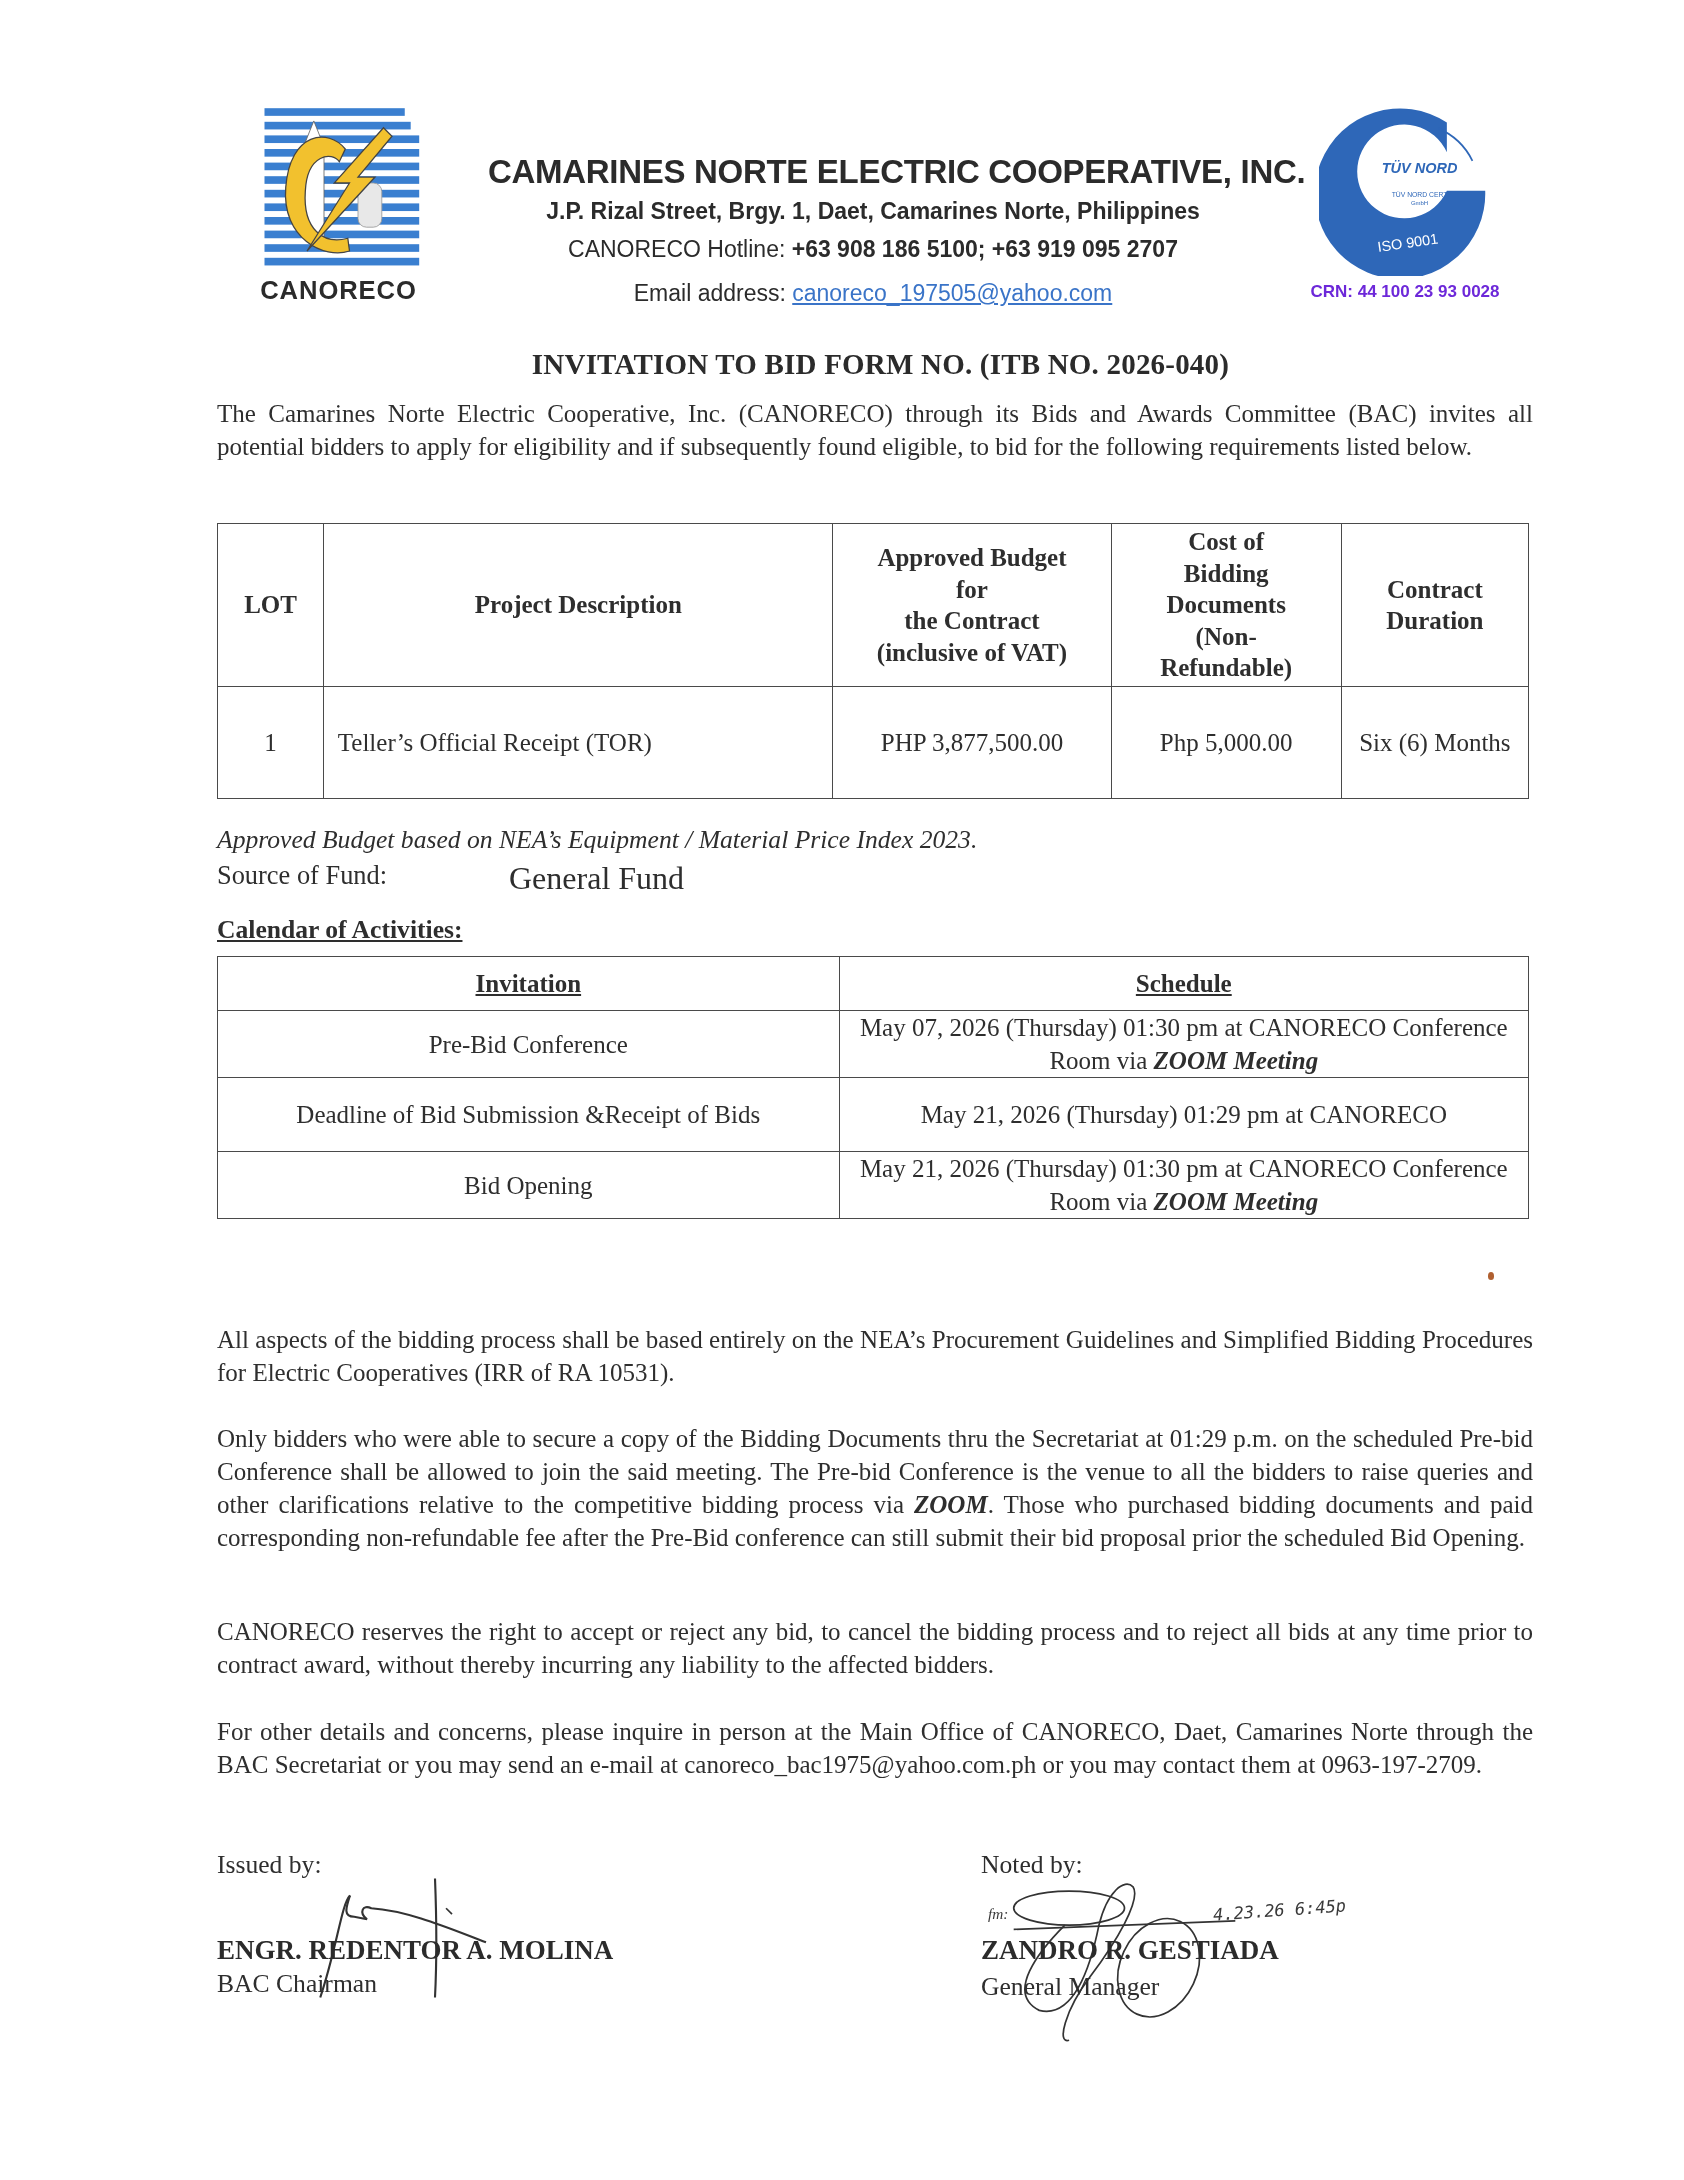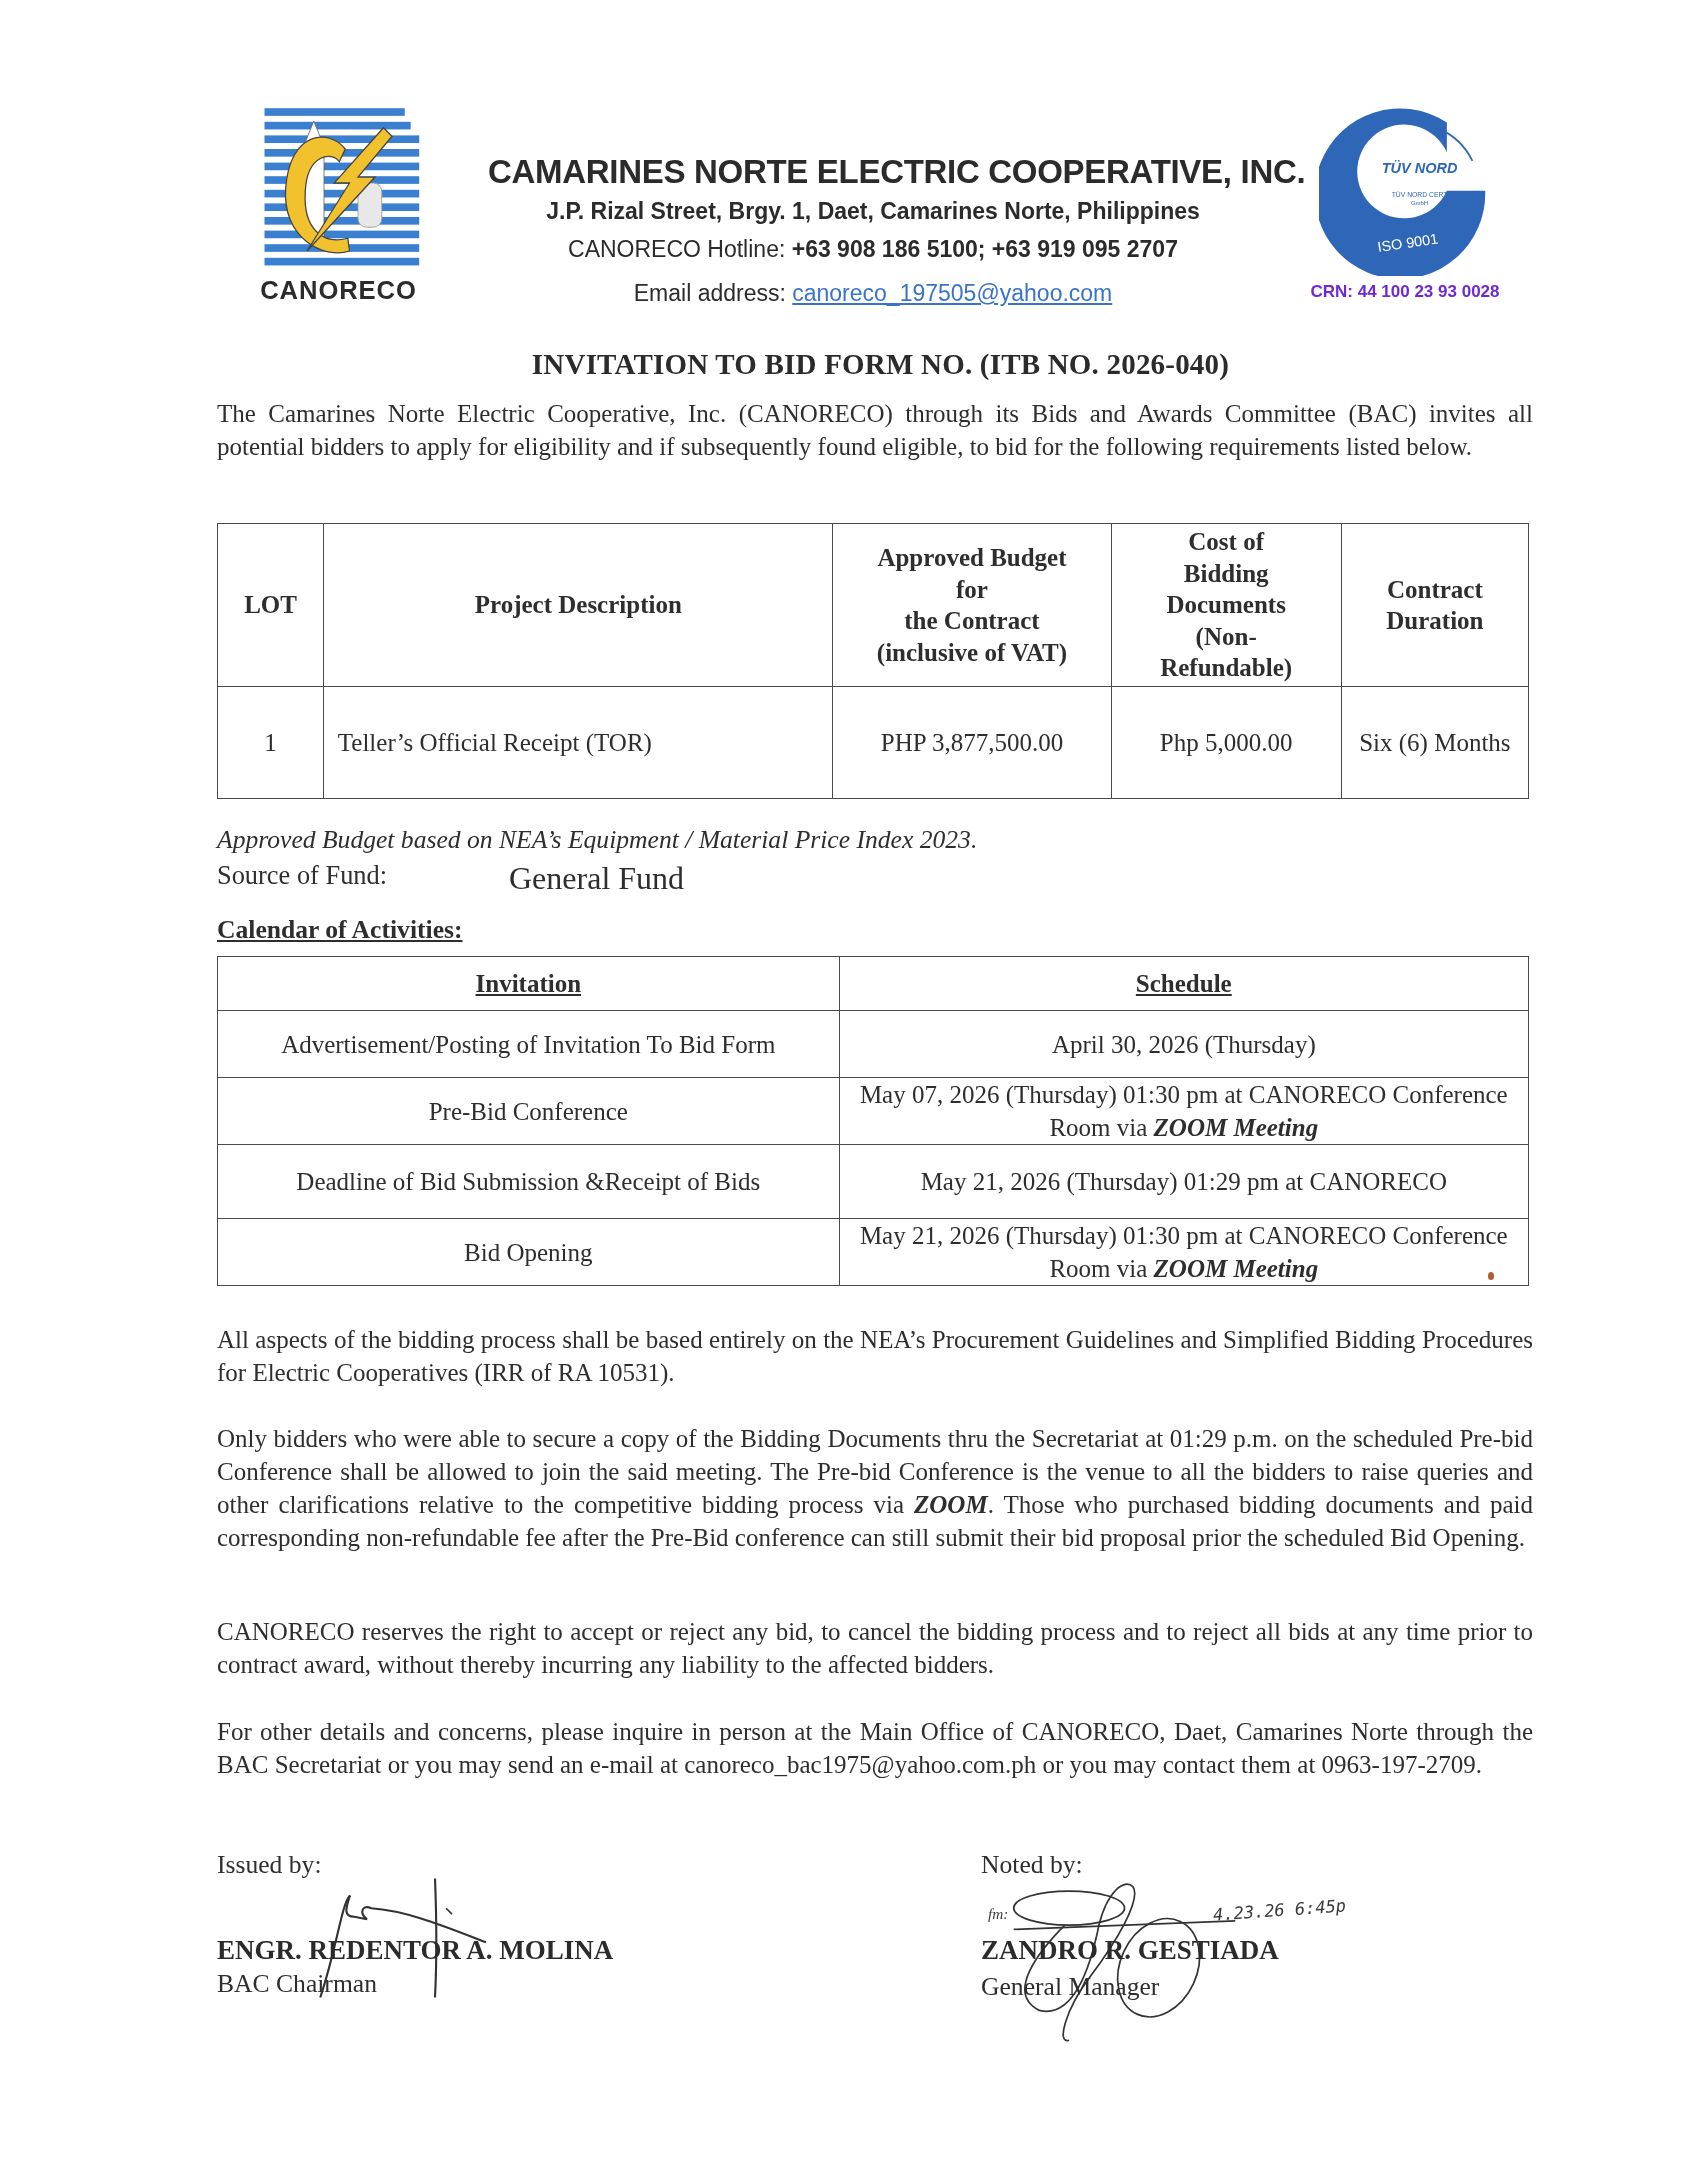--- a/index.html
+++ b/index.html
@@ -161,24 +161,20 @@
 <div class="abs fund-label">Source of Fund:</div>
 <div class="abs fund-value">General Fund</div>
 <div class="abs cal-heading">Calendar of Activities:</div>
 
 <table class="abs cal-table">
   <tbody>
       <tr>
     <th class="c1"><span>Invitation</span></th>
     <th><span>Schedule</span></th>
   </tr>
-  <tr class="r1">
-    <td>Advertisement/Posting of Invitation To Bid Form</td>
-    <td>April 30, 2026 (Thursday)</td>
-  </tr>
   <tr class="r2">
     <td>Pre-Bid Conference</td>
     <td><span>May 07, 2026 (Thursday) 01:30 pm at CANORECO Conference Room via </span><em>ZOOM Meeting</em></td>
   </tr>
   <tr class="r3">
     <td>Deadline of Bid Submission &amp;Receipt of Bids</td>
     <td>May 21, 2026 (Thursday) 01:29 pm at CANORECO</td>
   </tr>
   <tr class="r4">
     <td>Bid Opening</td>

